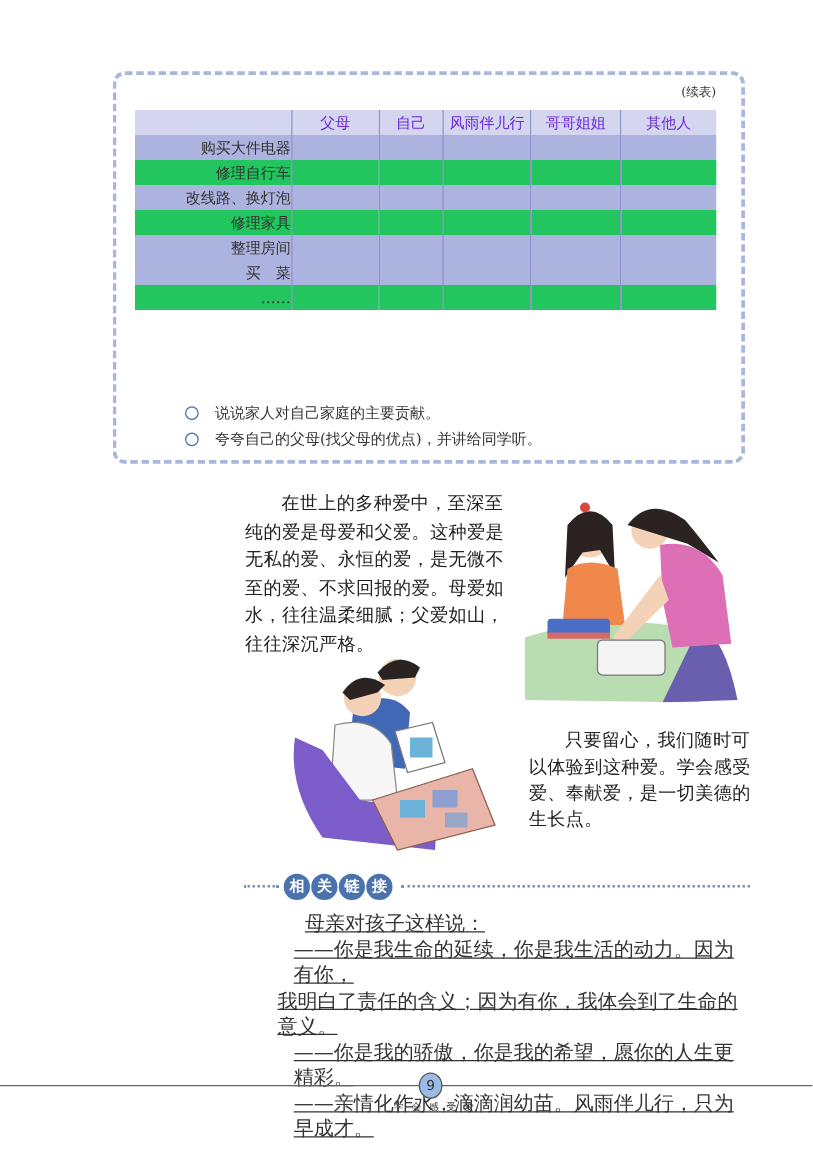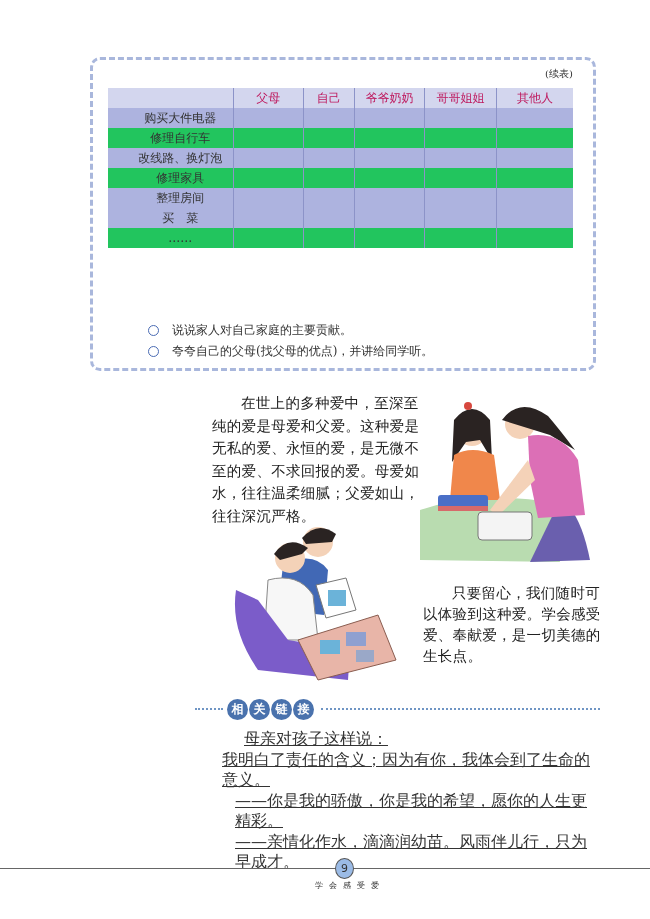--- a/index.html
+++ b/index.html
@@ -4,29 +4,29 @@
 <style>
   html, body { margin:0; padding:0; }
   body { width:650px; height:919px; background:#ffffff; position:relative; overflow:hidden;
          font-family:"DejaVu Serif","Liberation Serif",serif; color:#222; }
   .dashed-box { position:absolute; left:90px; top:57px; width:506px; height:314px;
                 border:3px dashed #a9b7dc; border-radius:10px; box-sizing:border-box; }
   .continued { position:absolute; left:545px; top:67px; font-size:10px; color:#333; }
   table.tbl { position:absolute; left:108px; top:88px; border-collapse:collapse; width:465px; }
   table.tbl td, table.tbl th { height:20px; padding:0; font-size:12px; font-weight:normal;
         border-left:1px solid #8c93c8; text-align:center; color:#333; }
-  table.tbl tr td:first-child, table.tbl tr th:first-child { border-left:none; text-align:center; padding-left:20px; }
-  table.tbl th { background:#d3d6ee; color:#be185d; }
+  table.tbl tr td:first-child, table.tbl tr th:first-child { border-left:none; text-align:right; padding-left:20px; }
+  table.tbl th { background:#d3d6ee; color:#6d28d9; }
   table.tbl tr.odd td { background:#adb3df; }
   table.tbl tr.even td { background:#22c55e; }
   .col0{width:106px} .col1{width:70px} .col2{width:51px} .col3{width:70px} .col4{width:72px} .col5{width:77px}
   .bullets { position:absolute; left:148px; top:320px; font-size:12px; color:#333; }
   .bullet { display:flex; align-items:center; height:21px; }
   .circle { width:9px; height:9px; border:1.3px solid #4a6bb3; border-radius:50%; margin-right:13px; }
-  .para1 { position:absolute; left:212px; top:392px; width:214px; font-family:"DejaVu Sans","Liberation Sans",sans-serif;
+  .para1 { position:absolute; left:196px; top:392px; width:214px; font-family:"DejaVu Sans","Liberation Sans",sans-serif;
            font-size:14.5px; line-height:22.5px; color:#222; text-indent:2em; letter-spacing:0.3px; }
   .para2 { position:absolute; left:423px; top:583px; width:180px; font-family:"DejaVu Sans","Liberation Sans",sans-serif;
            font-size:14.5px; line-height:21px; color:#222; text-indent:2em; letter-spacing:0.3px; }
   .illus { position:absolute; }
   .related-bar { position:absolute; left:195px; top:700px; width:405px; height:18px; display:flex; align-items:center; }
   .dots { border-top:2px dotted #6f95c4; height:0; }
   .badge { width:21px; height:21px; border-radius:50%; background:#4a72ad; color:#fff; font-size:12px; font-weight:bold;
            display:flex; align-items:center; justify-content:center; margin-right:1px; font-family:"DejaVu Sans",sans-serif; }
   .quote { position:absolute; left:222px; top:729px; width:370px; font-size:16px; line-height:20.5px; color:#333;text-decoration:underline; }
   .quote .ind { padding-left:22px; }
@@ -43,21 +43,21 @@
 
 <div class="dashed-box"></div>
 <div class="continued">(续表)</div>
 
 <table class="tbl">
   <tbody>
       <tr>
     <th class="col0"></th>
     <th class="col1">父母</th>
     <th class="col2">自己</th>
-    <th class="col3">爷爷奶奶</th>
+    <th class="col3">风雨伴儿行</th>
     <th class="col4">哥哥姐姐</th>
     <th class="col5">其他人</th>
   </tr>
   <tr class="odd">
         <td>购买大件电器</td>
         <td></td>
         <td></td>
         <td></td>
         <td></td>
         <td></td>
@@ -164,20 +164,21 @@
   <div class="dots" style="width:28px;margin-right:4px"></div>
   <div class="badge">相</div>
   <div class="badge">关</div>
   <div class="badge">链</div>
   <div class="badge">接</div>
   <div class="dots" style="flex:1;margin-left:6px"></div>
 </div>
 
 <div class="quote">
   <div class="ind">母亲对孩子这样说：</div>
+  <div class="ind2">——你是我生命的延续，你是我生活的动力。因为有你，</div>
   <div>我明白了责任的含义；因为有你，我体会到了生命的意义。</div>
   <div class="ind2">——你是我的骄傲，你是我的希望，愿你的人生更精彩。</div>
   <div class="ind2">——亲情化作水，滴滴润幼苗。风雨伴儿行，只为早成才。</div>
 </div>
 
 <div class="footer-line"></div>
 <div class="page-num">9</div>
 <div class="footer-title">学会感受爱</div>
 
 </body></html>

